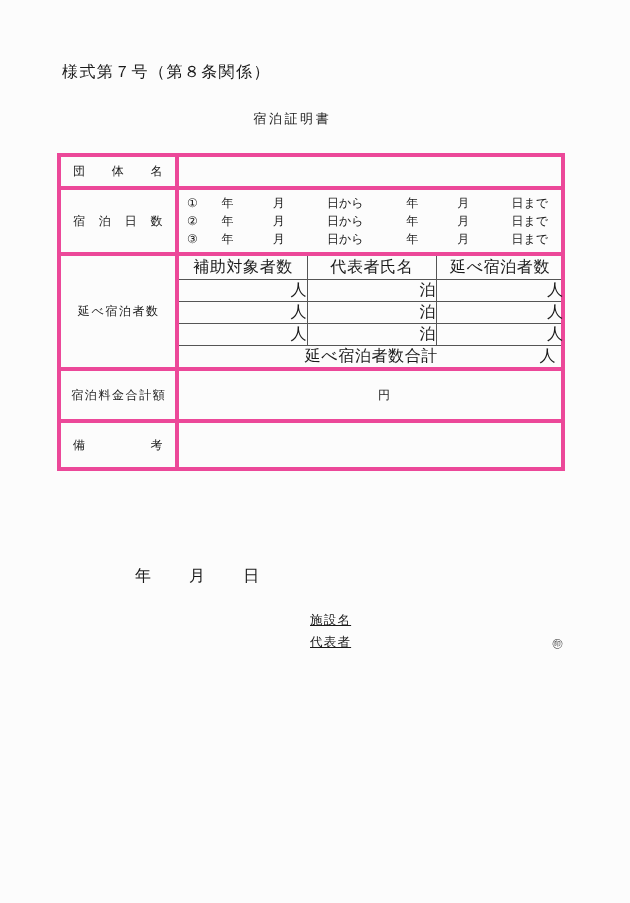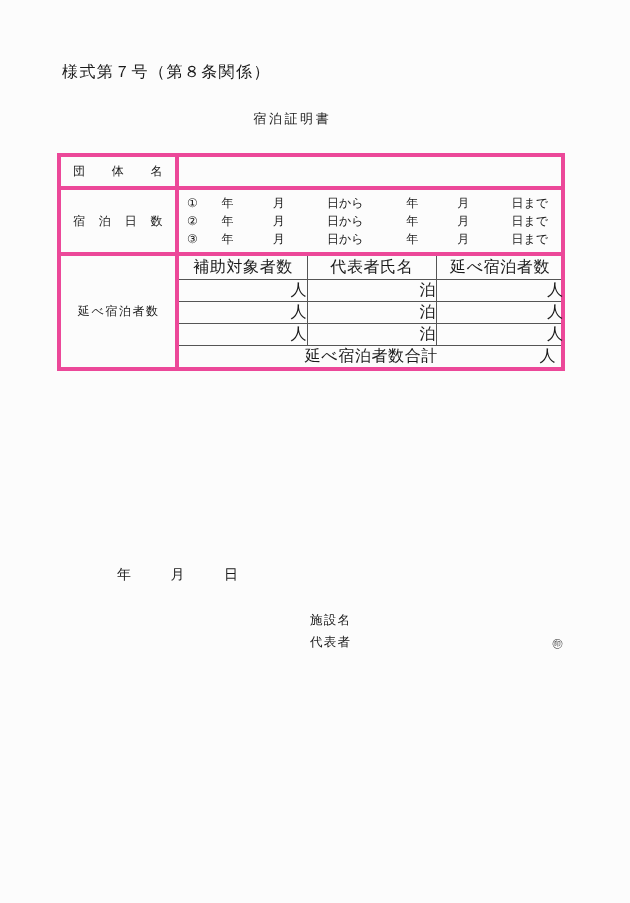--- a/index.html
+++ b/index.html
@@ -157,35 +157,36 @@
   .certify-line {
     position: absolute;
     left: 78px;
     top: 519px;
     font-size: 12.5px;
     letter-spacing: 1.3px;
     white-space: nowrap;
   }
   .date-line {
     position: absolute;
-    left: 117px;
+    left: 135px;
     top: 566px;
-    font-size: 14px;
+    font-size: 16px;
     white-space: nowrap;
   }
   .date-line span { display: inline-block; }
   .dl-y { width: 49px; }
   .dl-m { width: 49px; }
 
   .sign-block {
     position: absolute;
     left: 310px;
     top: 612px;
     font-size: 12.5px;
     letter-spacing: 1.2px;
+    text-decoration: underline;
   }
   .sign-row {
     position: relative;
     height: 22px;
     white-space: nowrap;
   }
   .seal-mark {
     position: absolute;
     left: 242px;
     top: 2px;
@@ -300,21 +301,35 @@
                     <span>延べ宿泊者数合計</span>
                     <span class="total-unit">人</span>
                   </span>
                 </td>
               </tr>
             </tbody>
           </table>
         </td>
       </tr>
 
-
+      <tr class="h-fee">
+        <td class="label-cell">
+          <span class="label-plain">宿泊料金合計額</span>
+        </td>
+        <td>
+          <span class="fee-yen">円</span>
+        </td>
+      </tr>
+
+      <tr class="h-note">
+        <td class="label-cell">
+          <span class="label-spread">備考</span>
+        </td>
+        <td></td>
+      </tr>
 
     </tbody>
   </table>
 
 
   <div class="date-line">
     <span class="dl-y">年</span>
     <span class="dl-m">月</span>
     <span>日</span>
   </div>

